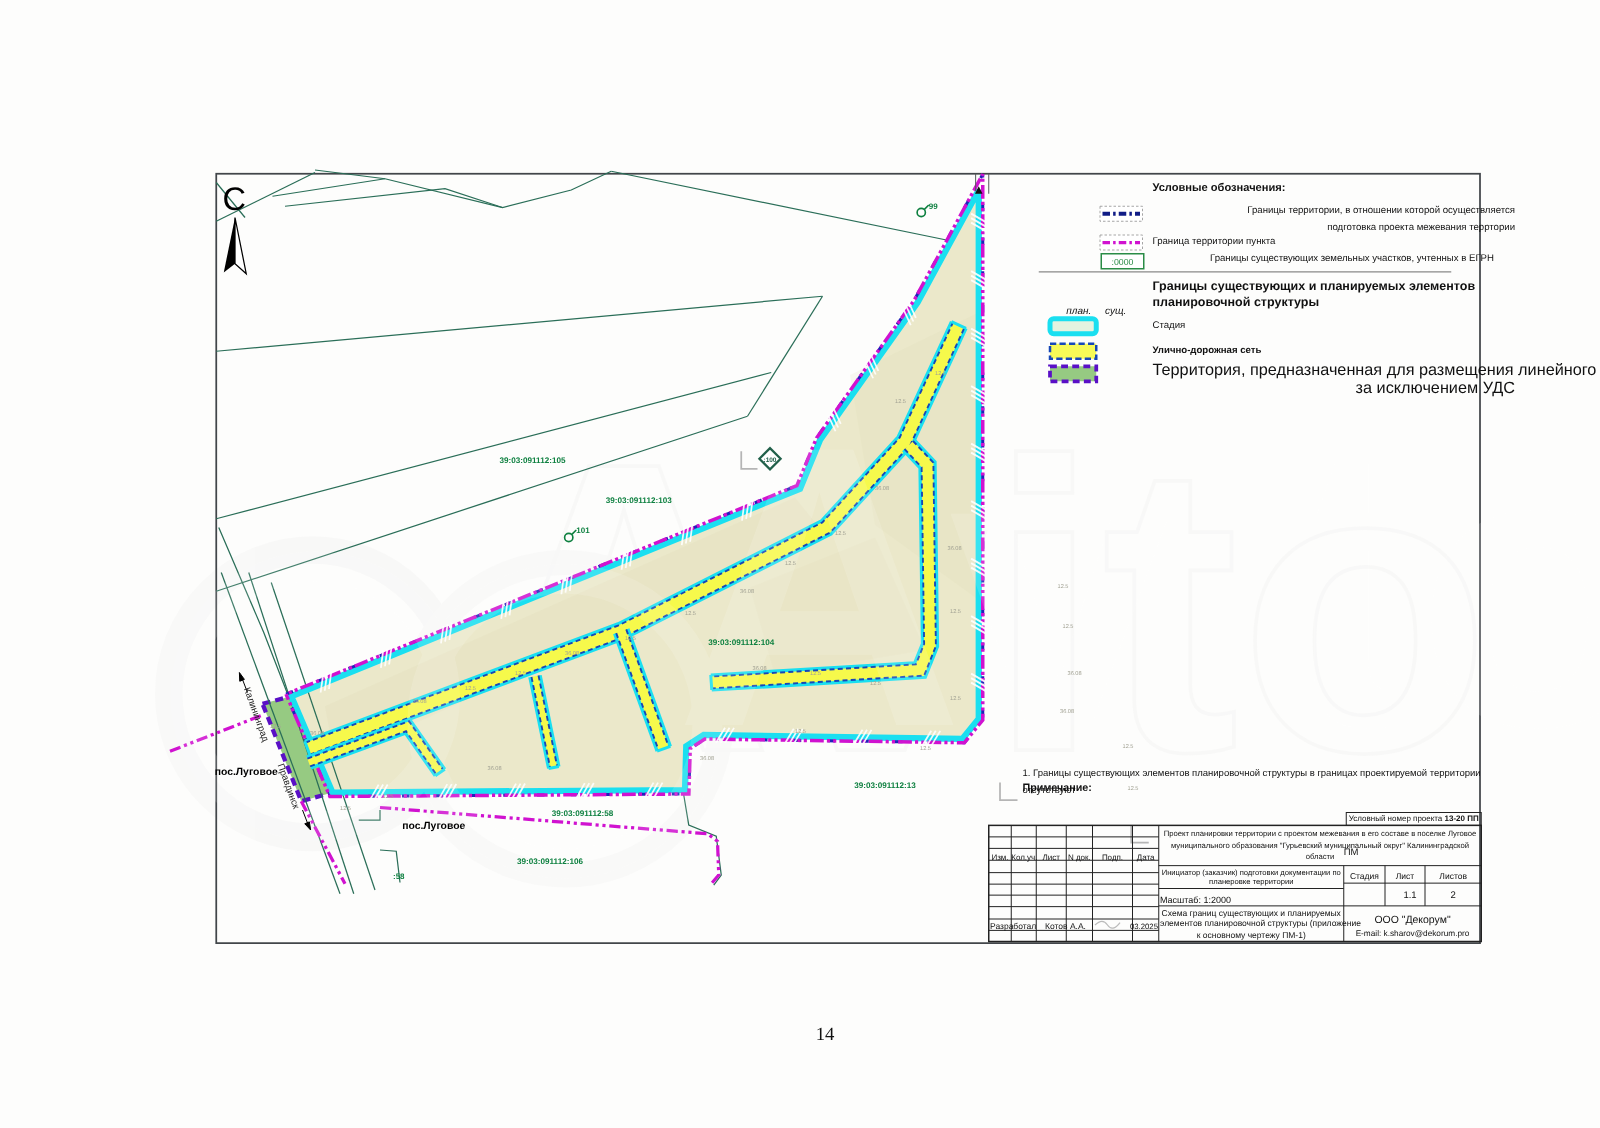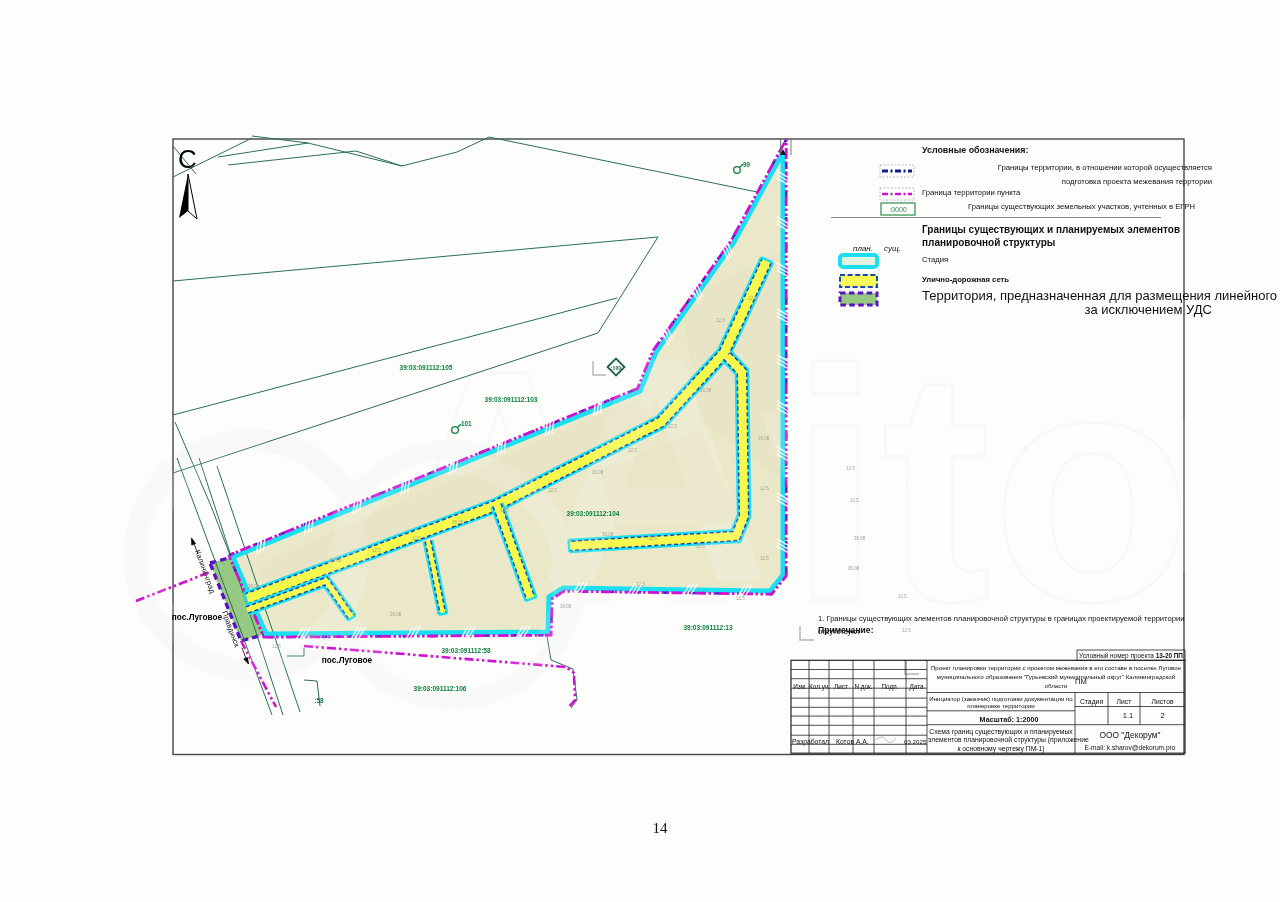--- a/index.html
+++ b/index.html
@@ -286,21 +286,21 @@
 <div style="position:absolute;left:843px;top:243px;width:40px;font-size:8px;font-weight:normal;text-align:center;line-height:11.2px;color:#111;font-style:italic;">план.</div>
 <div style="position:absolute;left:884px;top:243px;width:40px;font-size:8px;font-weight:normal;text-align:left;line-height:11.2px;color:#111;font-style:italic;">сущ.</div>
 <div style="position:absolute;left:922px;top:255px;width:250px;font-size:7.7px;font-weight:normal;text-align:left;line-height:10.8px;color:#111;">Стадия</div>
 <div style="position:absolute;left:922px;top:275px;width:250px;font-size:7.7px;font-weight:bold;text-align:left;line-height:10.8px;color:#111;">Улично-дорожная сеть</div>
 <div style="position:absolute;left:922px;top:289px;width:290px;font-size:13px;font-weight:normal;text-align:right;line-height:13.8px;color:#111;white-space:nowrap;">Территория, предназначенная для размещения линейного объекта,<br>за исключением УДС</div>
 <div style="position:absolute;left:818px;top:598px;width:380px;font-size:8.6px;font-weight:bold;text-align:left;line-height:12.0px;color:#111;margin-top:26px;">Примечание:</div>
 <div style="position:absolute;left:818px;top:612px;width:380px;font-size:7.6px;font-weight:normal;text-align:left;line-height:13px;color:#111;white-space:nowrap;">1. Границы существующих элементов планировочной структуры в границах проектируемой территории<br>отсутствуют</div>
 <div style="position:absolute;left:1079px;top:652px;width:104px;font-size:6.4px;font-weight:normal;text-align:center;line-height:7.5px;color:#111;white-space:nowrap;">Условный номер проекта <b>13-20 ПП</b></div>
 <div style="position:absolute;left:928px;top:662.5px;width:256px;font-size:6.15px;font-weight:normal;text-align:center;line-height:9.3px;color:#111;white-space:nowrap;">Проект планировки территории с проектом межевания в его составе в поселке Луговое<br>муниципального образования "Гурьевский муниципальный округ" Калининградской<br>области</div>
 <div style="position:absolute;left:928px;top:694.5px;width:146px;font-size:6.1px;font-weight:normal;text-align:center;line-height:7.6px;color:#111;white-space:nowrap;">Инициатор (заказчик) подготовки документации по<br>планеровке территории</div>
-<div style="position:absolute;left:928px;top:714.5px;width:162px;font-size:7.2px;font-weight:bold;text-align:center;line-height:10.1px;color:#111;">Масштаб: 1:2000</div>
+<div style="position:absolute;left:928px;top:714.5px;width:162px;font-size:7.2px;font-weight:normal;text-align:left;line-height:10.1px;color:#111;">Масштаб: 1:2000</div>
 <div style="position:absolute;left:928px;top:728px;width:146px;font-size:6.8px;font-weight:normal;text-align:center;line-height:8.3px;color:#111;white-space:nowrap;">Схема границ существующих и планируемых<br>элементов планировочной структуры (приложение<br>к основному чертежу ПМ-1)</div>
 <div style="position:absolute;left:791px;top:681.5px;width:18px;font-size:6.4px;font-weight:normal;text-align:center;line-height:9.0px;color:#111;">Изм.</div>
 <div style="position:absolute;left:809px;top:681.5px;width:20px;font-size:6.4px;font-weight:normal;text-align:center;line-height:9.0px;color:#111;">Кол.уч.</div>
 <div style="position:absolute;left:829px;top:681.5px;width:24px;font-size:6.4px;font-weight:normal;text-align:center;line-height:9.0px;color:#111;">Лист</div>
 <div style="position:absolute;left:853px;top:681.5px;width:21px;font-size:6.4px;font-weight:normal;text-align:center;line-height:9.0px;color:#111;">N док.</div>
 <div style="position:absolute;left:874px;top:681.5px;width:32px;font-size:6.4px;font-weight:normal;text-align:center;line-height:9.0px;color:#111;">Подп.</div>
 <div style="position:absolute;left:906px;top:681.5px;width:21px;font-size:6.4px;font-weight:normal;text-align:center;line-height:9.0px;color:#111;">Дата</div>
 <div style="position:absolute;left:792px;top:737px;width:40px;font-size:6.8px;font-weight:normal;text-align:left;line-height:9.5px;color:#111;">Разработал</div>
 <div style="position:absolute;left:836px;top:737px;width:40px;font-size:6.8px;font-weight:normal;text-align:left;line-height:9.5px;color:#111;">Котов А.А.</div>
 <div style="position:absolute;left:904px;top:737.5px;width:24px;font-size:6.2px;font-weight:normal;text-align:left;line-height:8.7px;color:#111;">03.2025</div>

